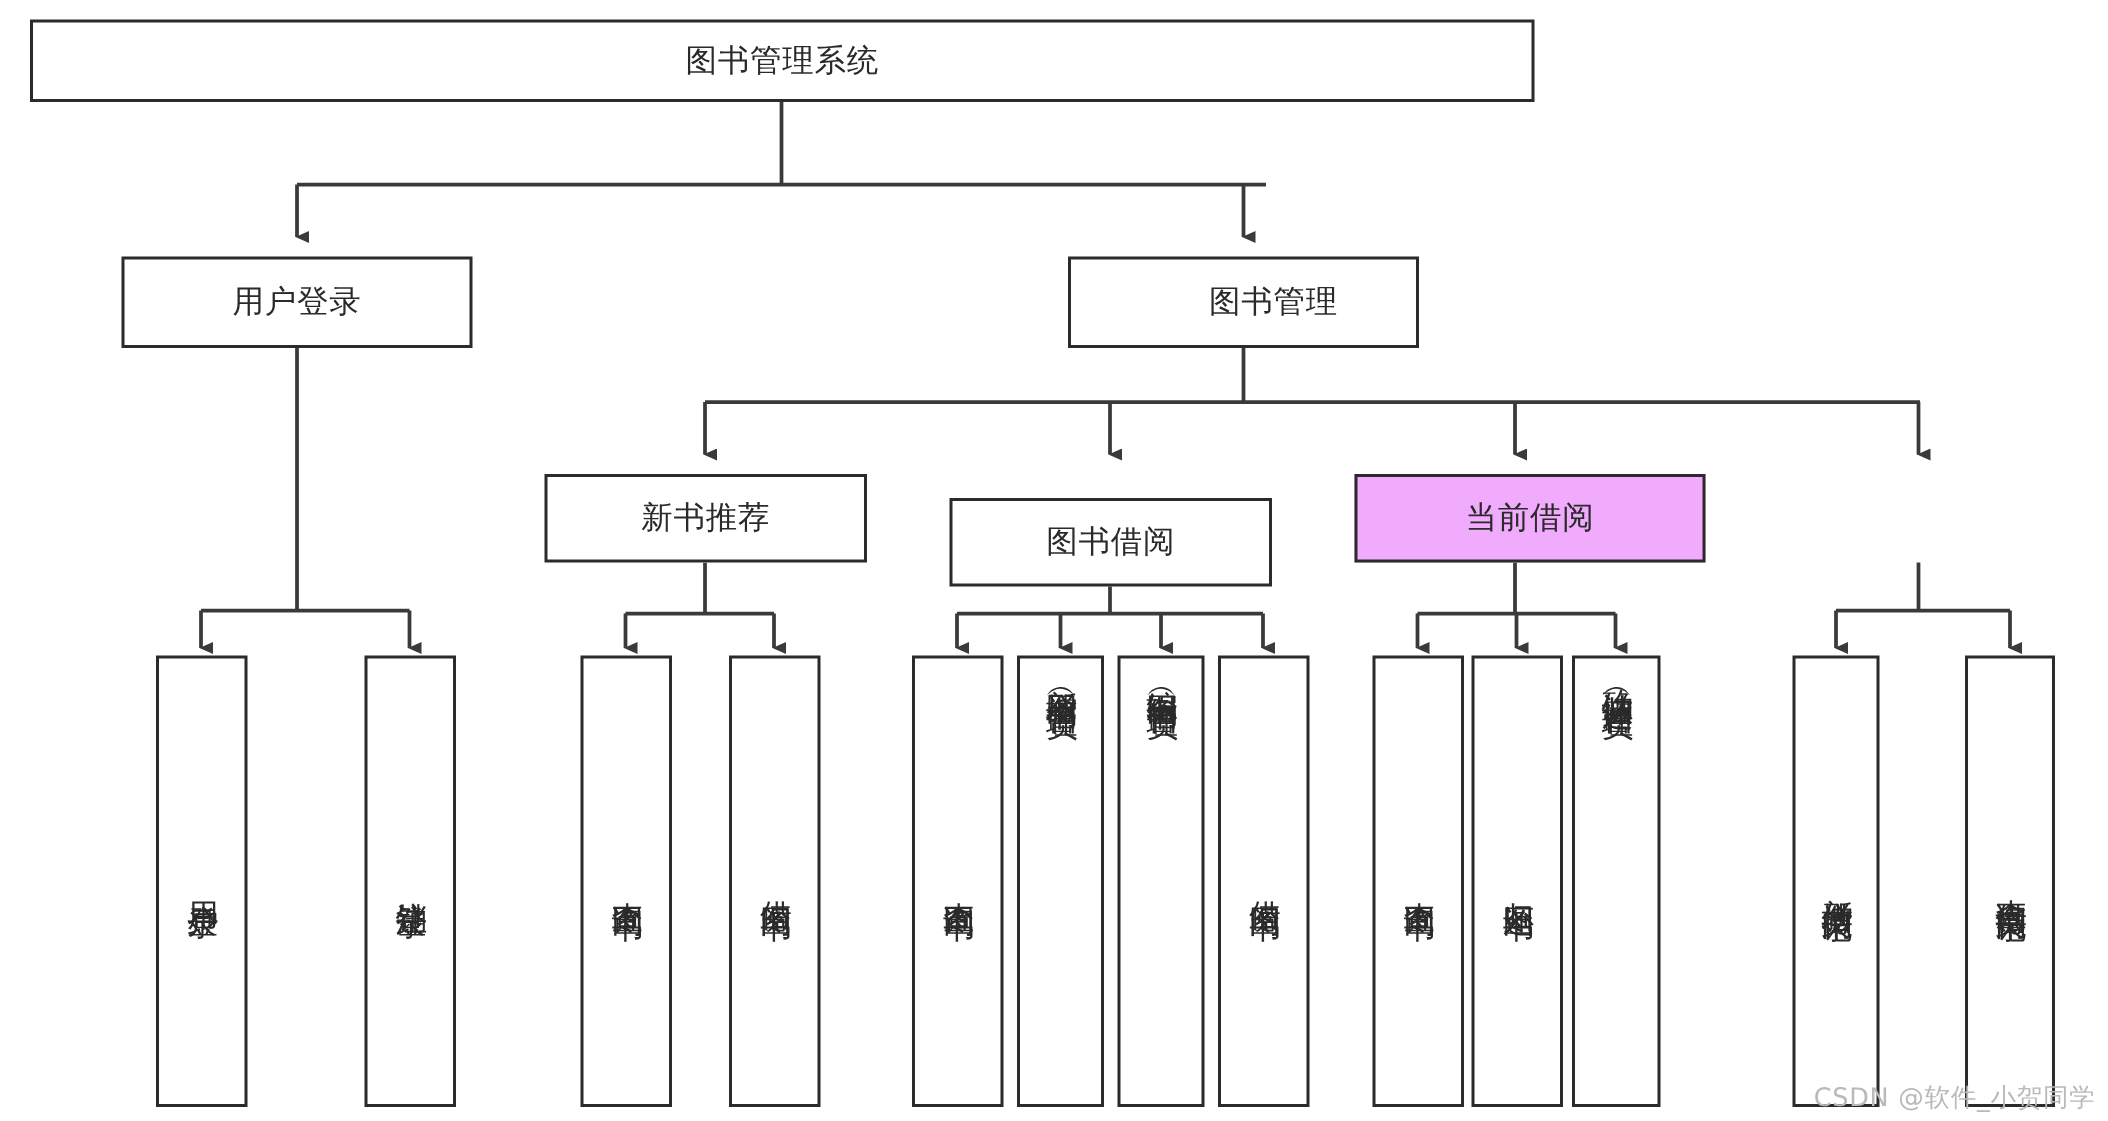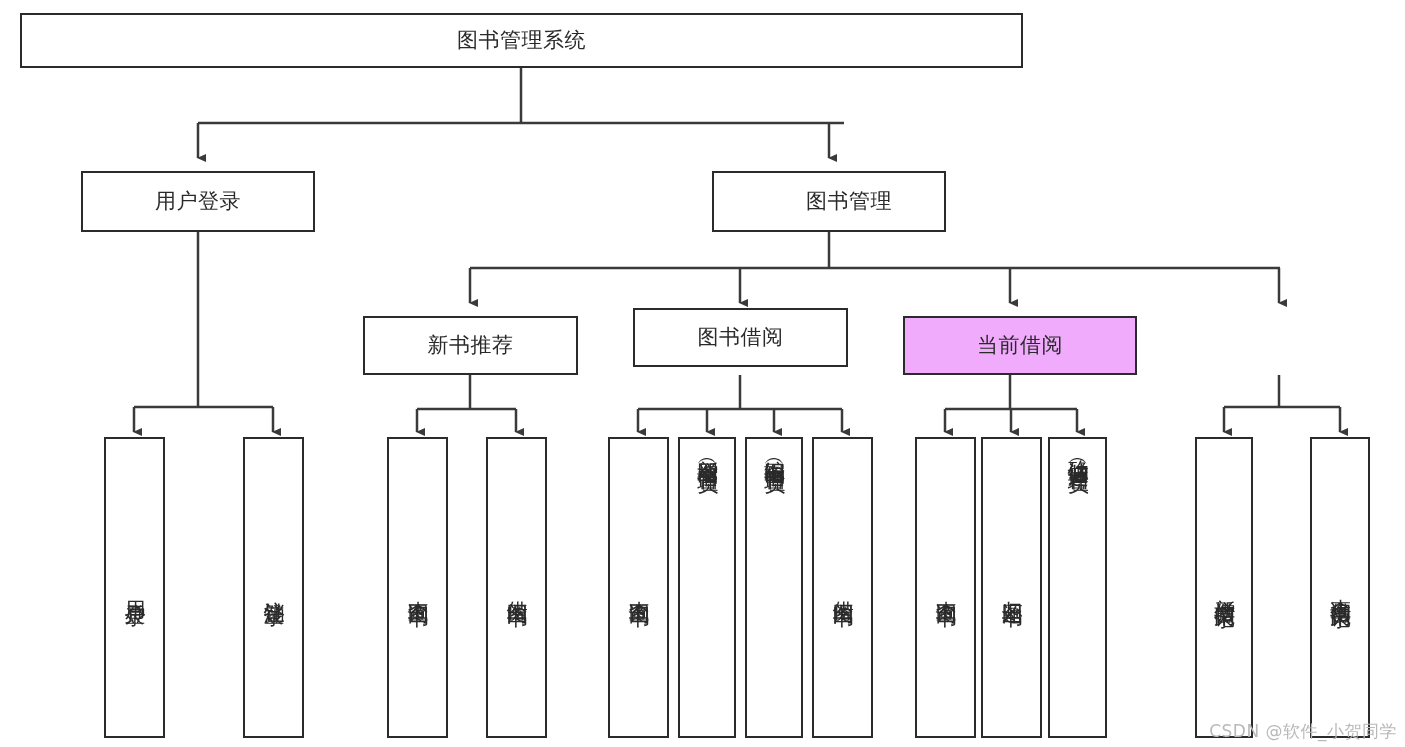--- a/index.html
+++ b/index.html
@@ -157,21 +157,21 @@
   <div class="node-box" id="node-l2-0" style="left: 81px; top: 171px; width: 234px; height: 61px; border-color: rgb(43, 43, 43); background: rgb(255, 255, 255);">
     <span class="node-label-h" style="color: rgb(42, 42, 42);">用户登录</span>
   </div>
   <div class="node-box" id="node-l2-1" style="left: 712px; top: 171px; width: 234px; height: 61px; border-color: rgb(43, 43, 43); background: rgb(255, 255, 255); padding-left: 40px;">
     <span class="node-label-h" style="color: rgb(42, 42, 42);">图书管理</span>
   </div>
 
   <div class="node-box" id="node-l3-0" style="left: 363px; top: 316px; width: 215px; height: 59px; border-color: rgb(43, 43, 43); background: rgb(255, 255, 255);">
     <span class="node-label-h" style="color: rgb(42, 42, 42);">新书推荐</span>
   </div>
-  <div class="node-box" id="node-l3-1" style="left: 633px; top: 308px; width: 215px; height: 59px; border-color: rgb(43, 43, 43); background: rgb(255, 255, 255);">
+  <div class="node-box" id="node-l3-1" style="left: 633px; top: 332px; width: 215px; height: 59px; border-color: rgb(43, 43, 43); background: rgb(255, 255, 255);">
     <span class="node-label-h" style="color: rgb(42, 42, 42);">图书借阅</span>
   </div>
   <div class="node-box" id="node-l3-2" style="left: 903px; top: 316px; width: 234px; height: 59px; border-color: rgb(43, 43, 43); background: #f0abfc;">
     <span class="node-label-h" style="color: rgb(42, 42, 42);">当前借阅</span>
   </div>
 
   <div class="node-box vertical vcenter" id="node-leaf-0" style="left: 104px; top: 437px; width: 61px; height: 301px; border-color: rgb(43, 43, 43); background: rgb(255, 255, 255);">
     <span class="node-label-v" style="color: rgb(42, 42, 42);">用户登录</span>
   </div>
   <div class="node-box vertical vcenter" id="node-leaf-1" style="left: 243px; top: 437px; width: 61px; height: 301px; border-color: rgb(43, 43, 43); background: rgb(255, 255, 255);">

